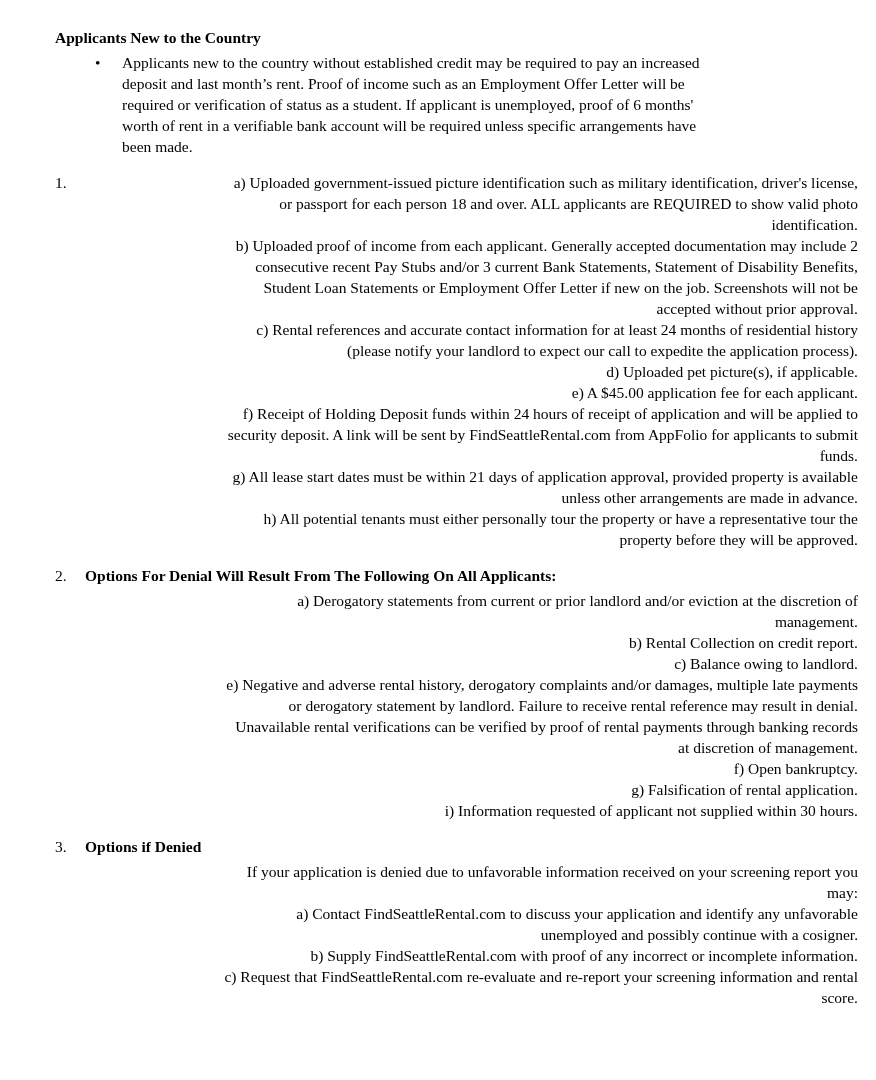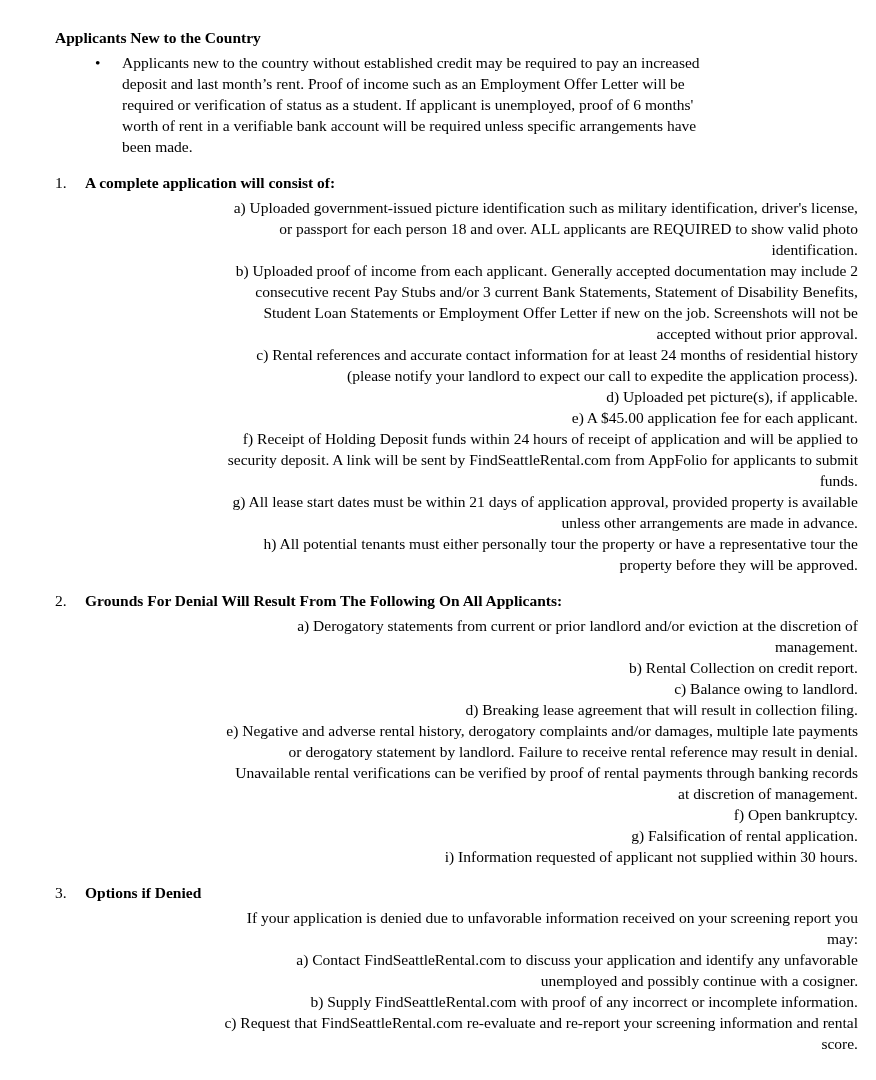--- a/index.html
+++ b/index.html
@@ -72,21 +72,20 @@
 worth of rent in a verifiable bank account will be required unless specific arrangements have
 been made.</span>
         </li>
       </ul>
   </section>
 
   <div>
       <section class="num-section">
         <div class="sec-num">1.</div>
         <div class="sec-body">
-          <h2 class="doc-heading">A complete application will consist of:</h2>
           <p class="para">a) Uploaded government-issued picture identification such as military identification, driver's license,
 or passport for each person 18 and over. ALL applicants are REQUIRED to show valid photo
 identification.</p>
           <p class="para">b) Uploaded proof of income from each applicant. Generally accepted documentation may include 2
 consecutive recent Pay Stubs and/or 3 current Bank Statements, Statement of Disability Benefits,
 Student Loan Statements or Employment Offer Letter if new on the job. Screenshots will not be
 accepted without prior approval.</p>
           <p class="para">c) Rental references and accurate contact information for at least 24 months of residential history
 (please notify your landlord to expect our call to expedite the application process).</p>
           <p class="para">d) Uploaded pet picture(s), if applicable.</p>
@@ -96,26 +95,25 @@
 funds.</p>
           <p class="para">g) All lease start dates must be within 21 days of application approval, provided property is available
 unless other arrangements are made in advance.</p>
           <p class="para">h) All potential tenants must either personally tour the property or have a representative tour the
 property before they will be approved.</p>
         </div>
       </section>
       <section class="num-section">
         <div class="sec-num">2.</div>
         <div class="sec-body">
-          <h2 class="doc-heading">Grounds For Denial Will Result From The Following On All Applicants:</h2>
+          <h2 class="doc-heading">Options For Denial Will Result From The Following On All Applicants:</h2>
           <p class="para">a) Derogatory statements from current or prior landlord and/or eviction at the discretion of
 management.</p>
           <p class="para">b) Rental Collection on credit report.</p>
           <p class="para">c) Balance owing to landlord.</p>
-          <p class="para">d) Breaking lease agreement that will result in collection filing.</p>
           <p class="para">e) Negative and adverse rental history, derogatory complaints and/or damages, multiple late payments
 or derogatory statement by landlord. Failure to receive rental reference may result in denial.
 Unavailable rental verifications can be verified by proof of rental payments through banking records
 at discretion of management.</p>
           <p class="para">f) Open bankruptcy.</p>
           <p class="para">g) Falsification of rental application.</p>
           <p class="para">i) Information requested of applicant not supplied within 30 hours.</p>
         </div>
       </section>
       <section class="num-section">

